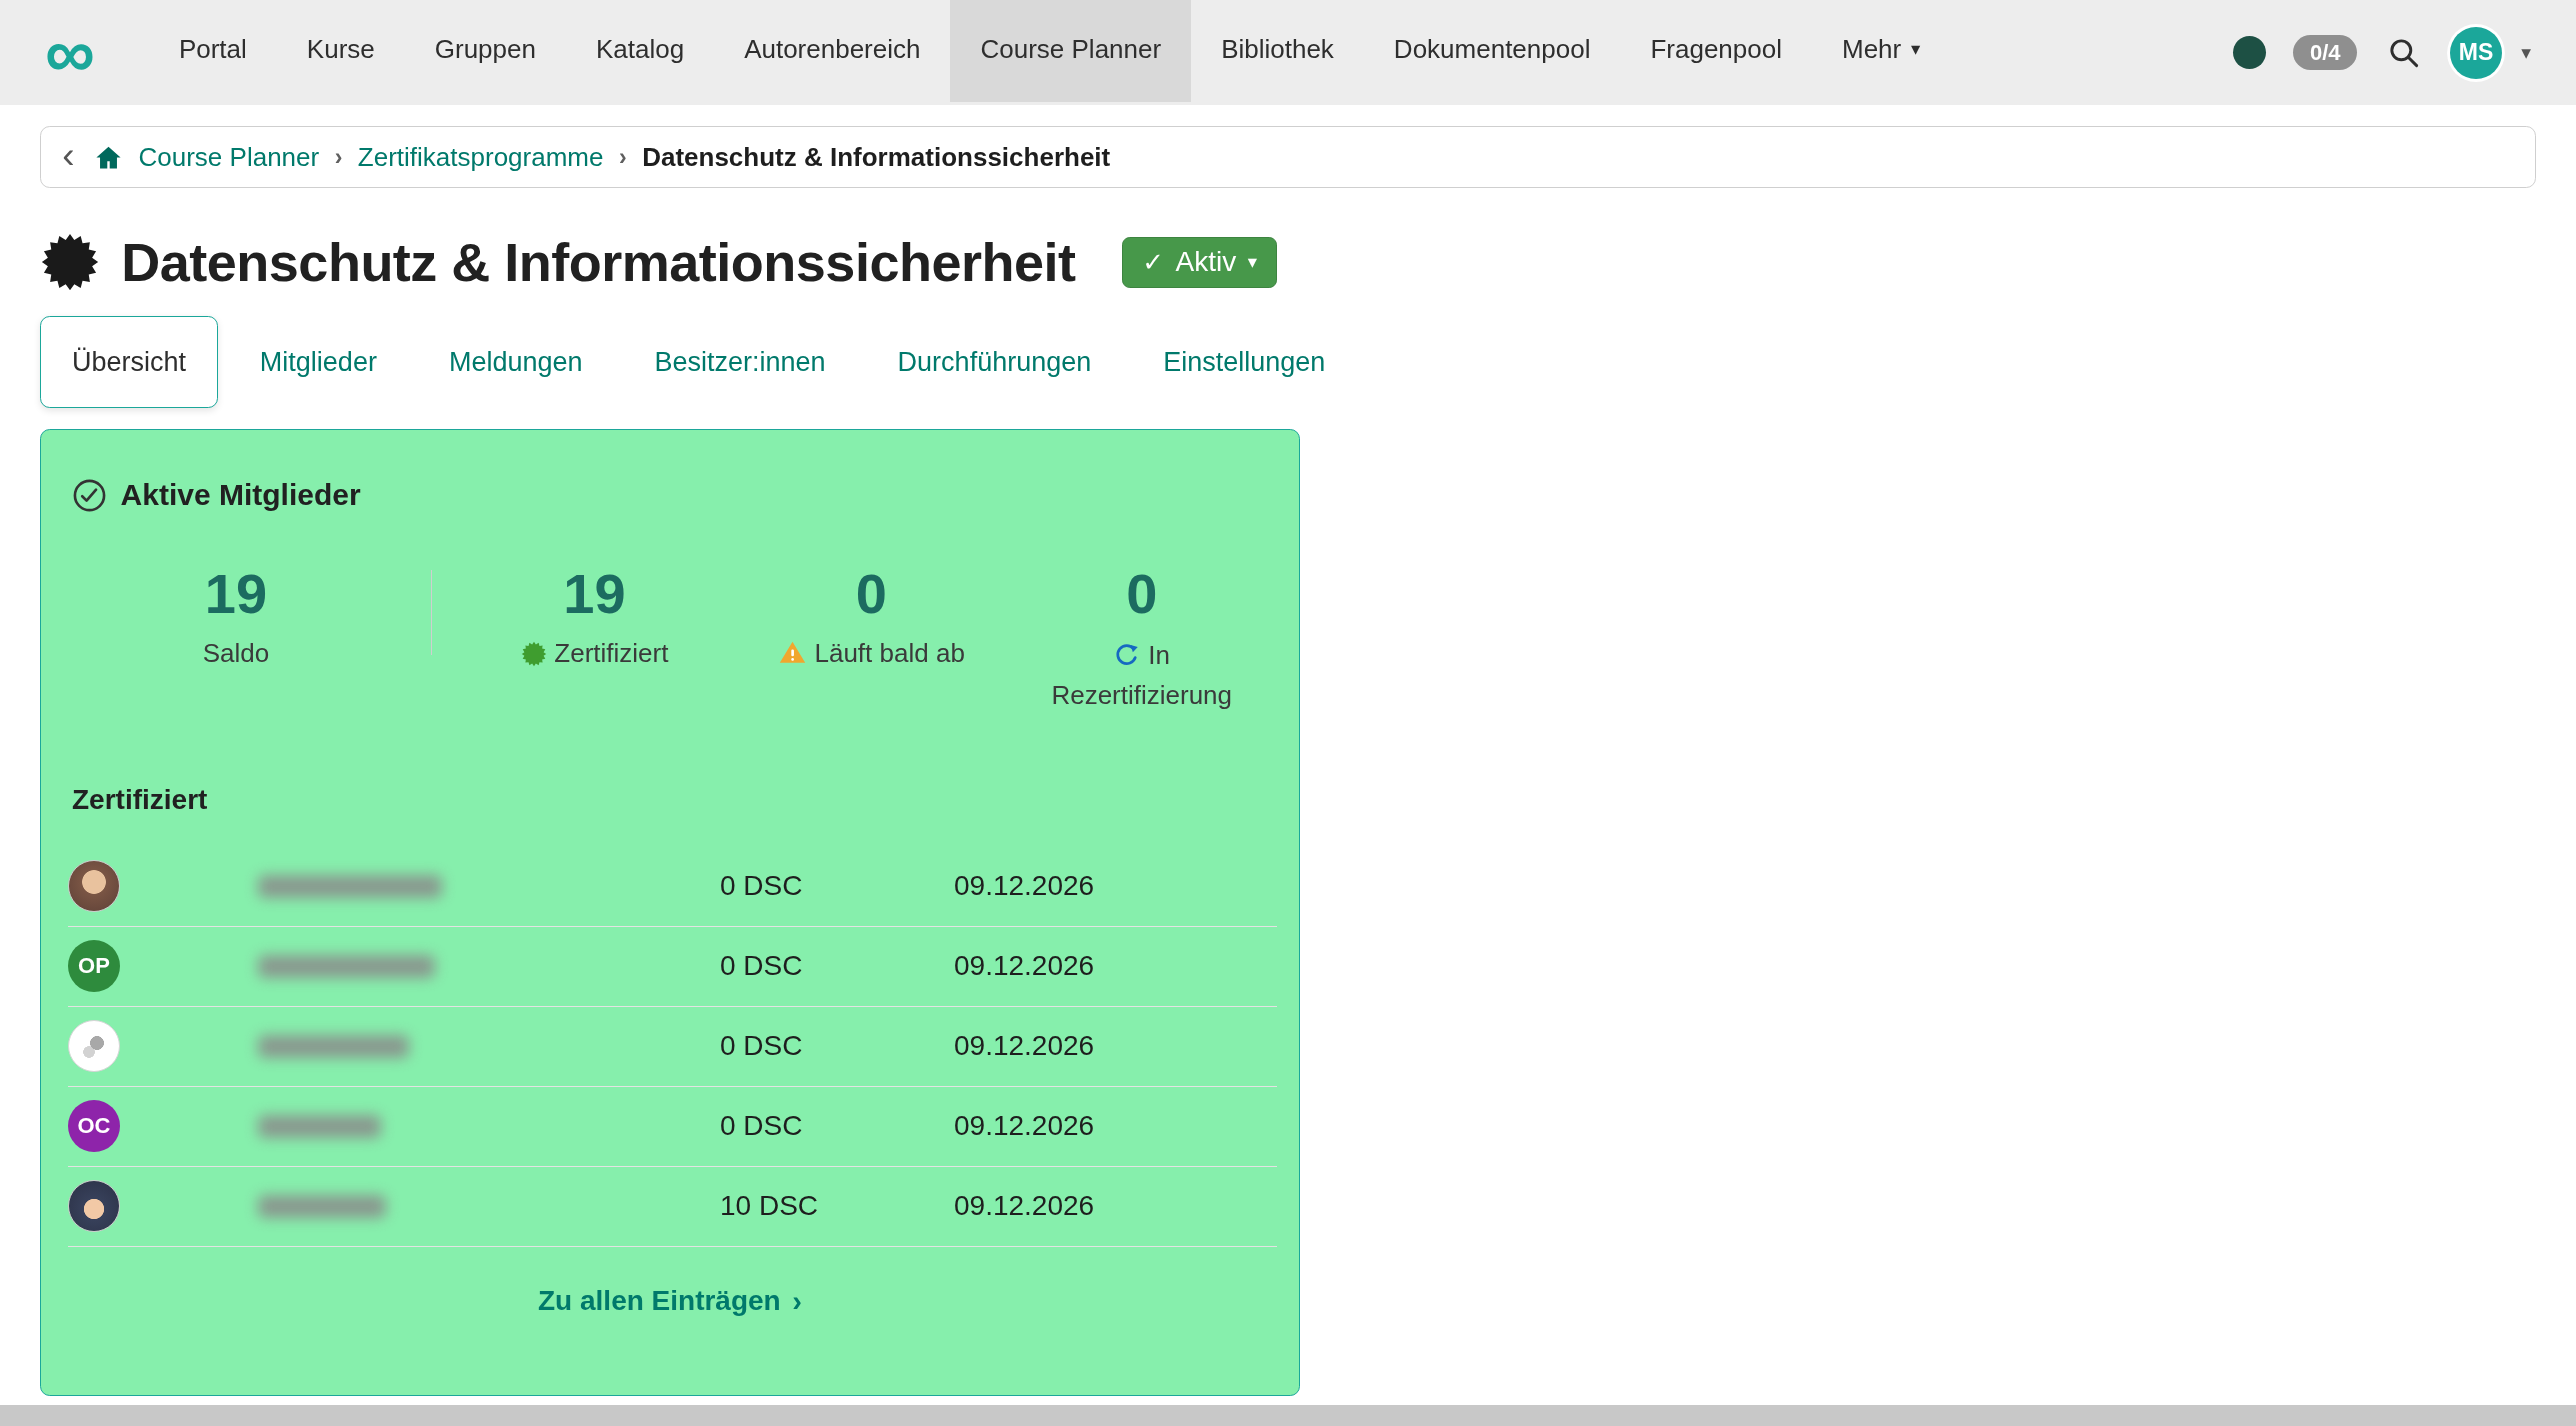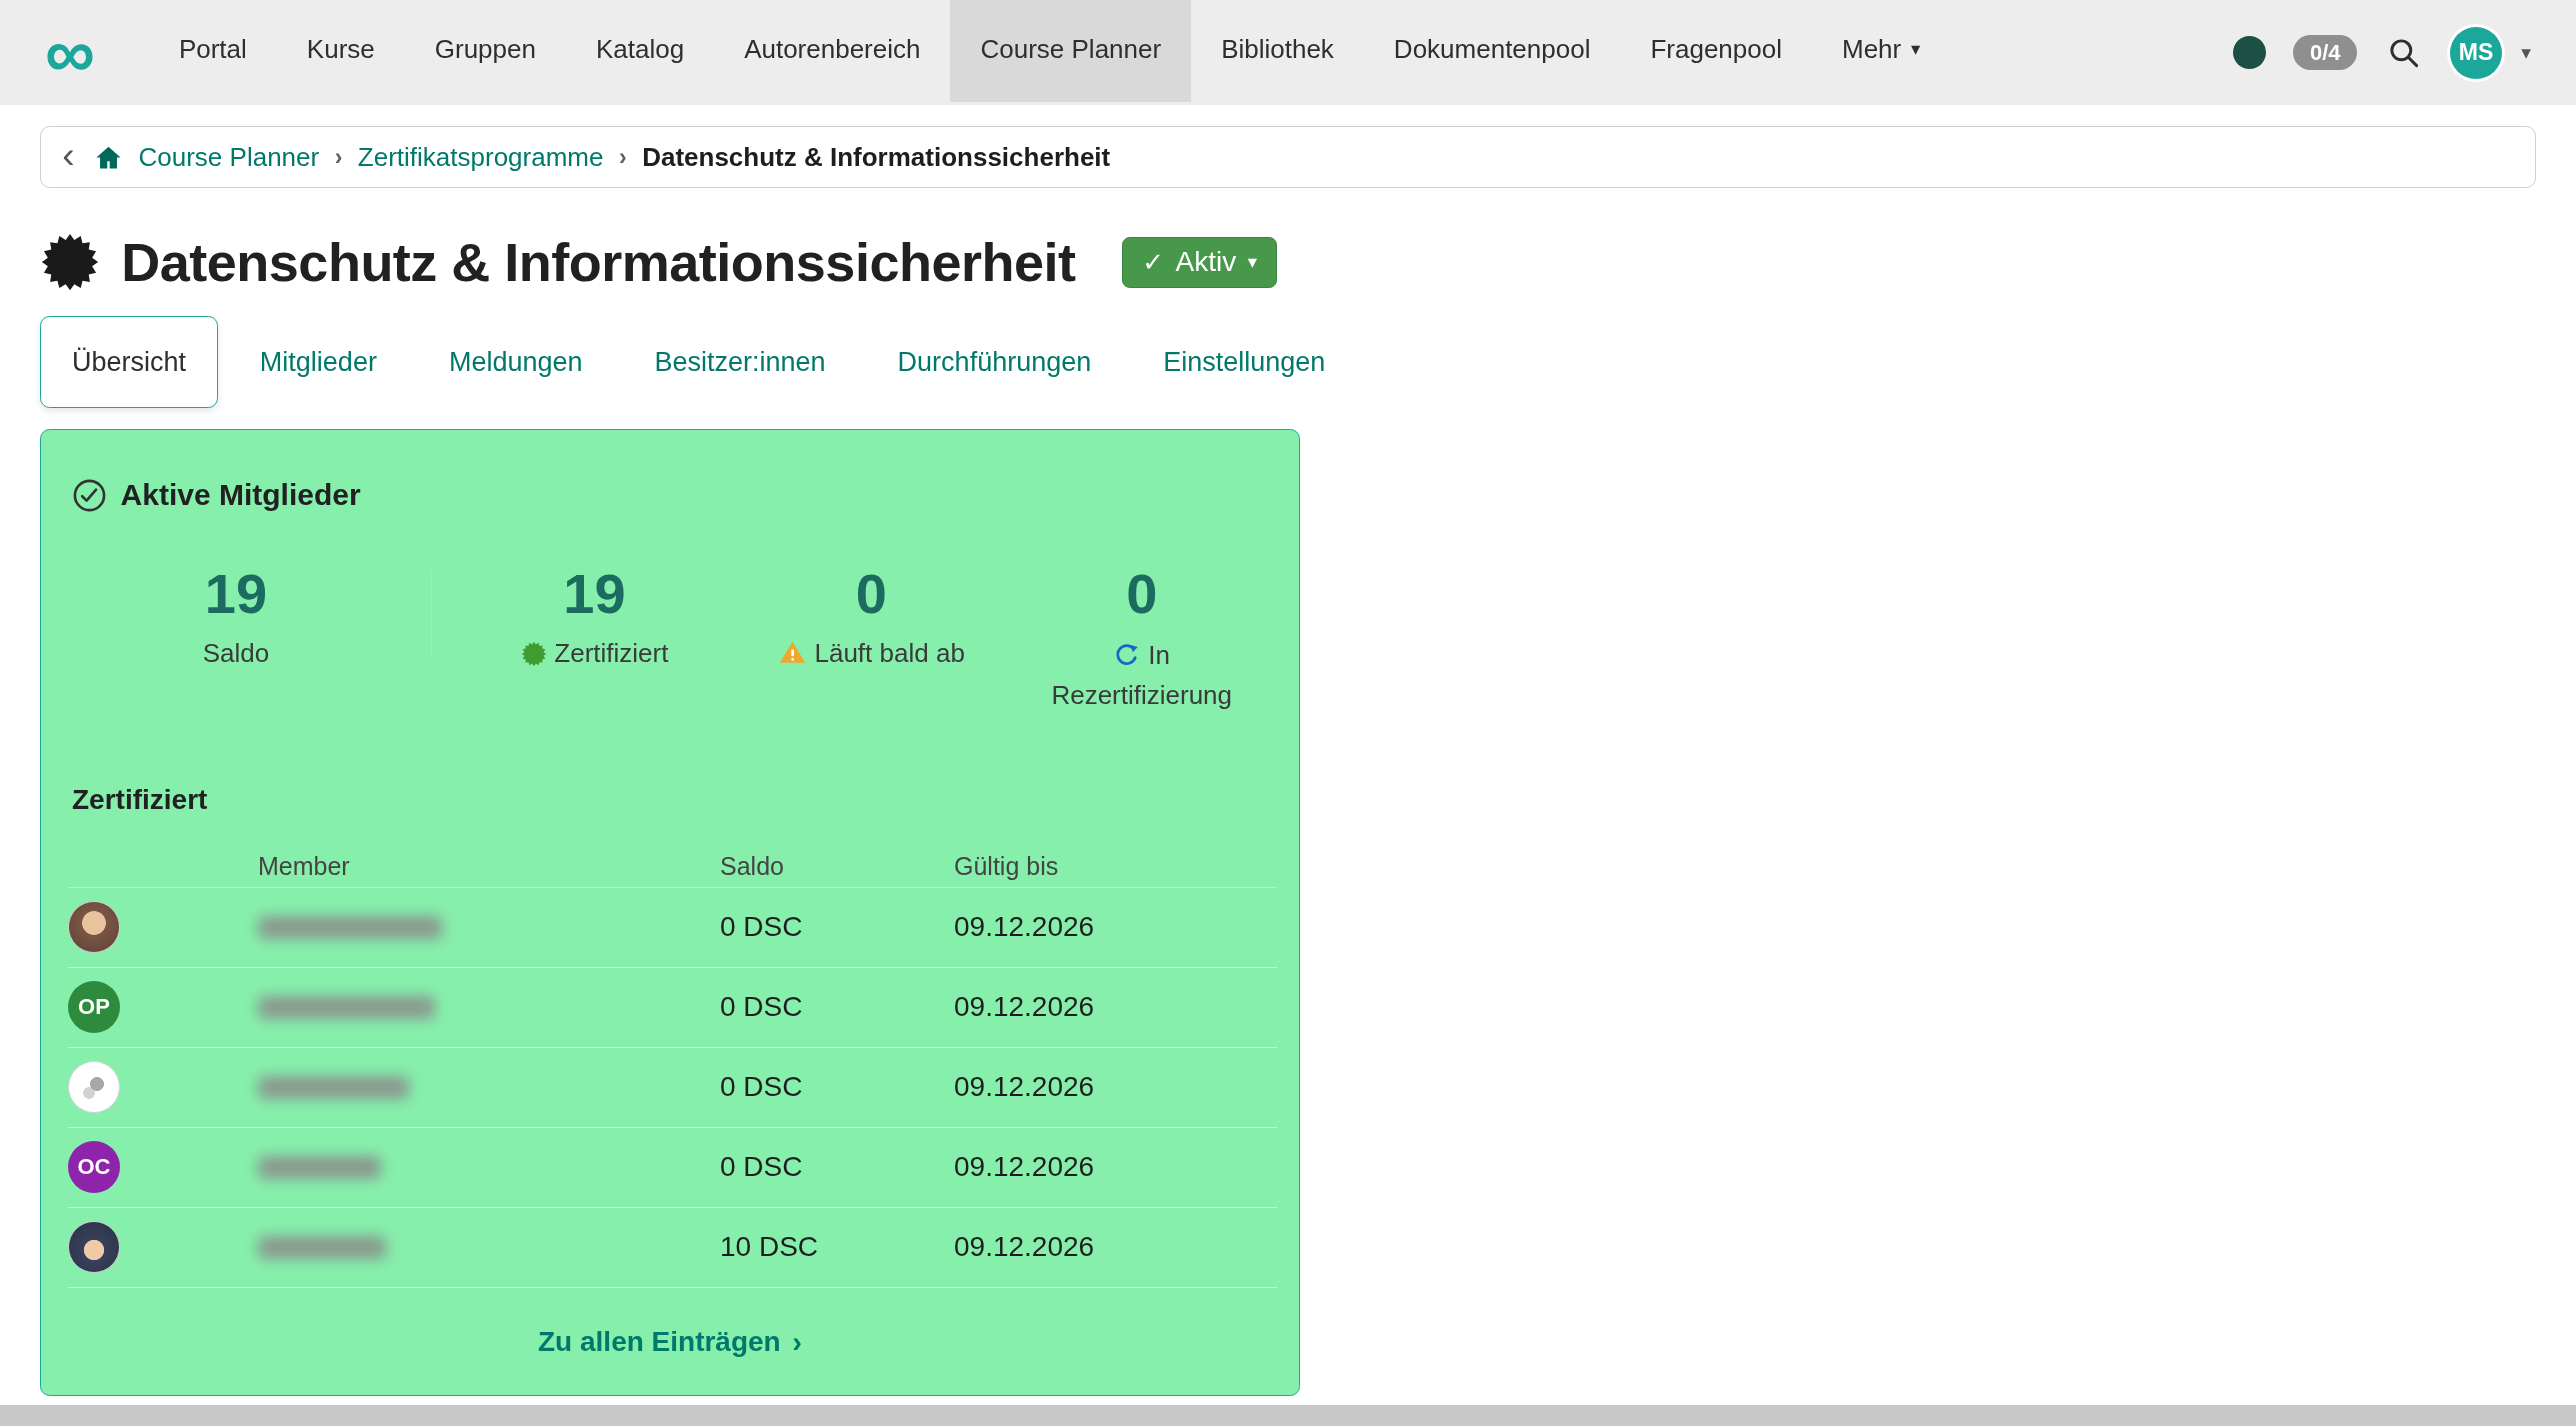--- a/index.html
+++ b/index.html
@@ -198,26 +198,20 @@
           </svg>
         </span><span>In Rezertifizierung</span>
       </div>
     </div>
     <div class="stats-divider"></div>
   </div>
 
   <div class="section-title">Zertifiziert</div>
 
   <div class="table">
-    <div class="thead">
-      <div></div>
-      <div>Member</div>
-      <div>Saldo</div>
-      <div>Gültig bis</div>
-    </div>
 
     <div class="trow">
       <div>
           <div class="av av-photo1"></div>
         </div>
       <div>
           <div class="blur-name w1"></div>
         </div>
       <div>0 DSC</div>
       <div>09.12.2026</div>

